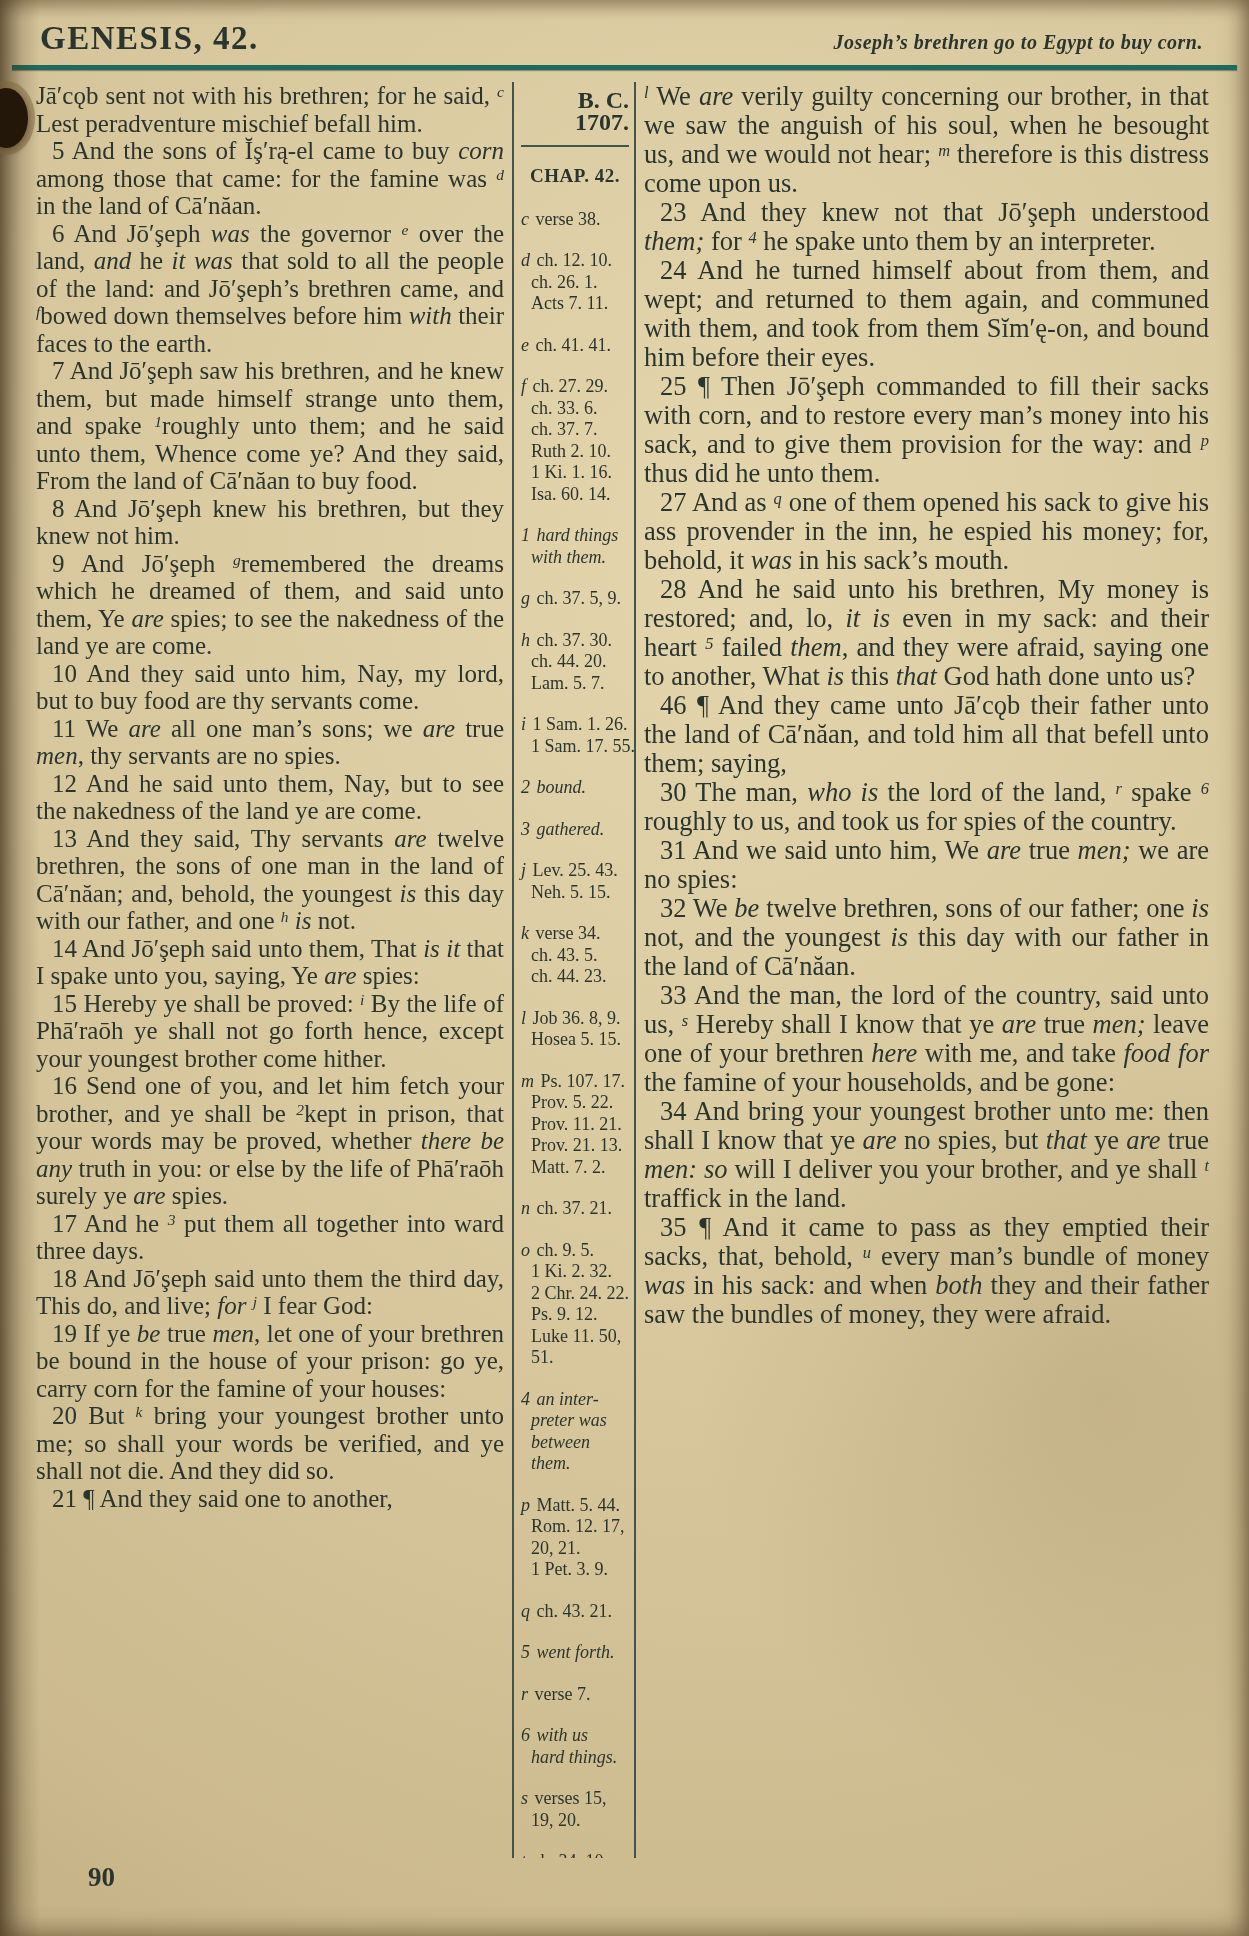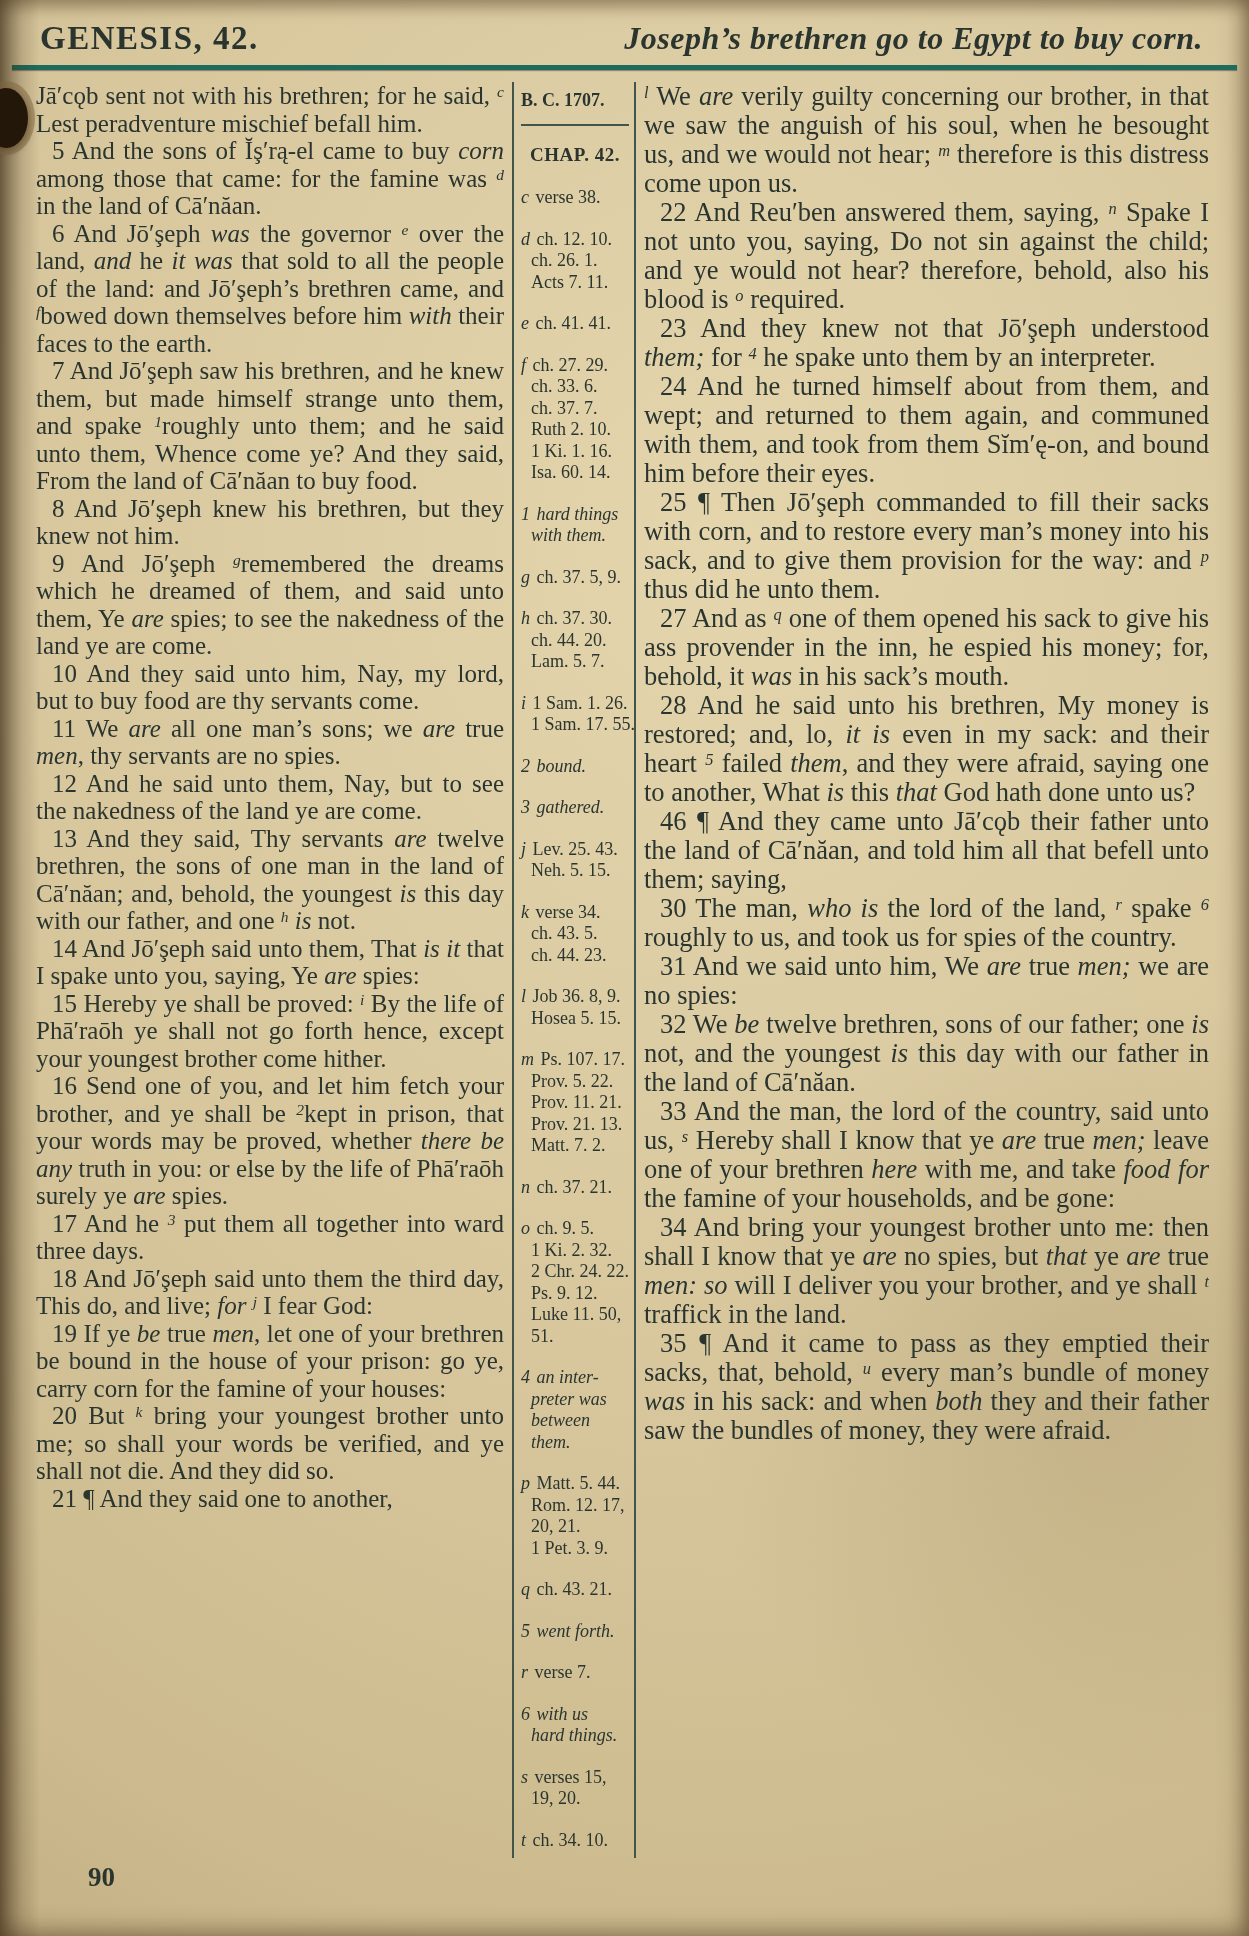--- a/index.html
+++ b/index.html
@@ -33,21 +33,21 @@
     box-shadow: 0 0 0 7px rgba(125,100,62,.5), 2px 3px 6px rgba(40,25,10,.5);
   }
   .page-header {
     display: flex; justify-content: space-between; align-items: baseline;
     padding: 20px 46px 8px 40px;
   }
   .book-title {
     font-weight: bold; font-size: 33px; letter-spacing: 1.5px;
   }
   .running-head {
-    font-weight: bold; font-style: italic; font-size: 32px; letter-spacing: 0.5px;
+    font-weight: bold; font-style: italic; font-size: 20px; letter-spacing: 0.5px;
   }
   .header-rule {
     height: 5px; margin: 0 12px 0 12px;
     background: var(--rule, #1e6b5d);
     box-shadow: 0 1px 1px rgba(30,40,30,.4);
   }
   .columns {
     display: flex; align-items: stretch;
     box-sizing: border-box;
     padding: 12px 40px 0 36px;
@@ -68,21 +68,21 @@
     flex: 0 0 124px;
     margin: 0 8px;
     border-left: 2px solid var(--divider, #41554b);
     border-right: 2px solid var(--divider, #41554b);
     box-sizing: border-box;
     padding: 4px 5px 0 7px;
     font-size: 18px; line-height: 21.5px;
     overflow: hidden;
   }
   .bc {
-    text-align: left; font-size: 18px; font-weight: bold;
+    text-align: right; font-size: 24px; font-weight: bold;
     padding: 4px 0 12px;
     border-bottom: 2px solid var(--divider, #41554b);
   }
   .chap {
     text-align: center; font-size: 19px; font-weight: bold;
     letter-spacing: 0.5px;
     padding: 18px 0 4px;
     margin-bottom: 18px;
   }
   .ref-entry { margin-bottom: 20px; }
@@ -238,21 +238,20 @@
             <div class="ref-line cont">19, 20.</div>
           </div>
           <div class="ref-entry">
             <div class="ref-line"><span class="ref-key">t </span>ch. 34. 10.</div>
           </div>
         </div>
     </aside>
 
     <section class="text-col right">
         <p class="verse"><span class="rf">l</span> We <span class="it">are</span> verily guilty concerning our brother, in that we saw the anguish of his soul, when he besought us, and we would not hear; <span class="rf">m</span> therefore is this distress come upon us.</p>
-        <p class="verse indent">22 And Reu′ben answered them, saying, <span class="rf">n</span> Spake I not unto you, saying, Do not sin against the child; and ye would not hear? therefore, behold, also his blood is <span class="rf">o</span> required.</p>
         <p class="verse indent">23 And they knew not that Jō′şeph understood <span class="it">them;</span> for <span class="rf">4</span> he spake unto them by an interpreter.</p>
         <p class="verse indent">24 And he turned himself about from them, and wept; and returned to them again, and communed with them, and took from them Sĭm′ę-on, and bound him before their eyes.</p>
         <p class="verse indent">25 ¶ Then Jō′şeph commanded to fill their sacks with corn, and to restore every man’s money into his sack, and to give them provision for the way: and <span class="rf">p</span> thus did he unto them.</p>
         <p class="verse indent">27 And as <span class="rf">q</span> one of them opened his sack to give his ass provender in the inn, he espied his money; for, behold, it <span class="it">was</span> in his sack’s mouth.</p>
         <p class="verse indent">28 And he said unto his brethren, My money is restored; and, lo, <span class="it">it is</span> even in my sack: and their heart <span class="rf">5</span> failed <span class="it">them</span>, and they were afraid, saying one to another, What <span class="it">is</span> this <span class="it">that</span> God hath done unto us?</p>
         <p class="verse indent">46 ¶ And they came unto Jā′cǫb their father unto the land of Cā′năan, and told him all that befell unto them; saying,</p>
         <p class="verse indent">30 The man, <span class="it">who is</span> the lord of the land, <span class="rf">r</span> spake <span class="rf">6</span> roughly to us, and took us for spies of the country.</p>
         <p class="verse indent">31 And we said unto him, We <span class="it">are</span> true <span class="it">men;</span> we are no spies:</p>
         <p class="verse indent">32 We <span class="it">be</span> twelve brethren, sons of our father; one <span class="it">is</span> not, and the youngest <span class="it">is</span> this day with our father in the land of Cā′năan.</p>
         <p class="verse indent">33 And the man, the lord of the country, said unto us, <span class="rf">s</span> Hereby shall I know that ye <span class="it">are</span> true <span class="it">men;</span> leave one of your brethren <span class="it">here</span> with me, and take <span class="it">food for</span> the famine of your households, and be gone:</p>

